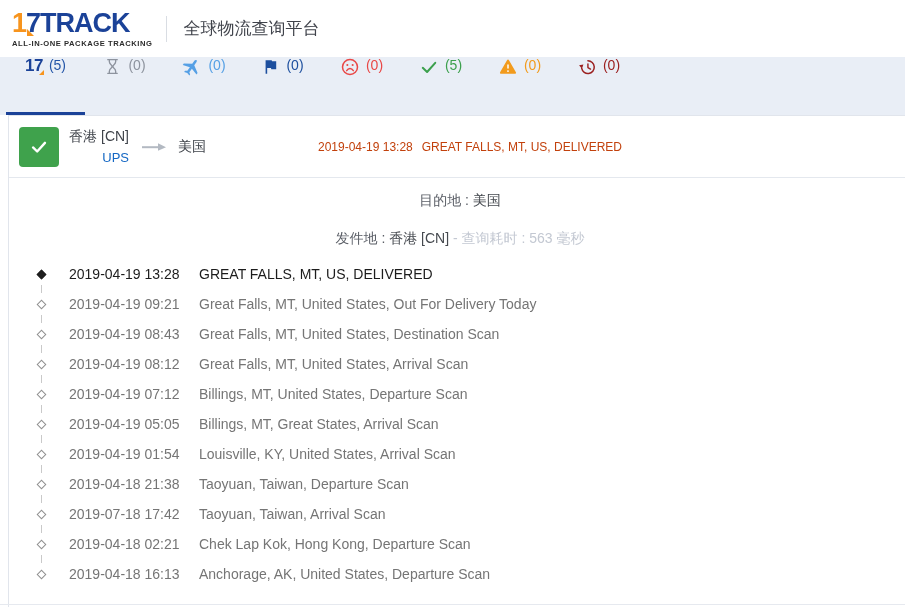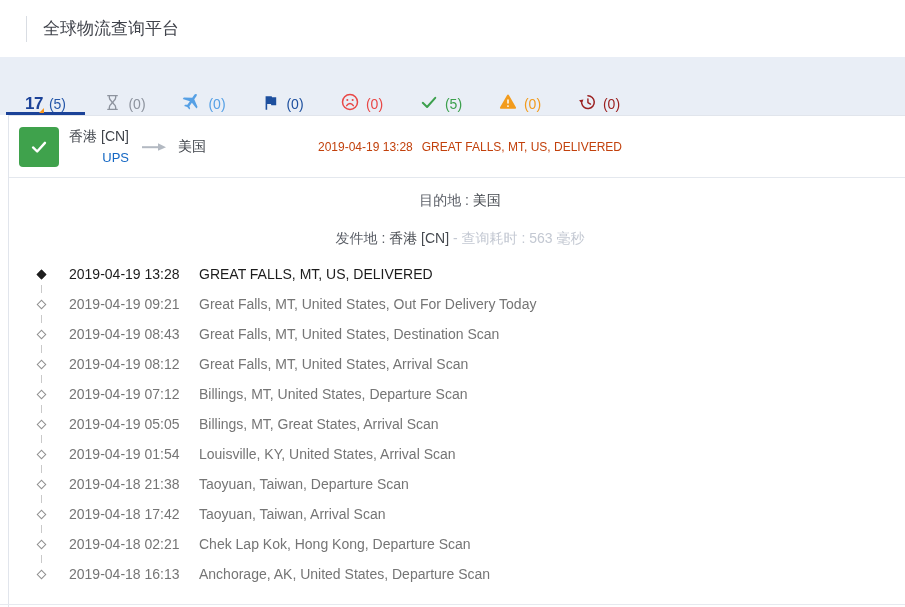--- a/index.html
+++ b/index.html
@@ -14,21 +14,21 @@
   .logo-7 { color:#1b4298; position:relative; }
   .logo-7::after { content:""; position:absolute; left:1px; bottom:2px; width:0; height:0;
     border-left:7px solid #f7941d; border-top:7px solid transparent; }
   .logo-track { color:#1b4298; }
   .logo-sub { font-size:7.6px; font-weight:bold; color:#2c2c2c; letter-spacing:.55px; margin-top:3px; }
   .header-divider { width:1px; height:26px; background:#d9dde3; margin:0 16px 0 14px; }
   .site-title { font-size:17px; color:#40434b; }
 
   
   .tabbar { height:58px; background:#e9eef6; display:flex; align-items:stretch; padding-left:6px; }
-  .tab { width:79px; display:flex; align-items:flex-end; justify-content:center; gap:6px; cursor:pointer;
+  .tab { width:79px; display:flex; align-items:flex-start; justify-content:center; gap:6px; cursor:pointer;
     border-bottom:3px solid transparent; }
   .tab.active { border-bottom-color:#1b4298; }
   .tab .count { font-size:14px; color:#8d939e; }
   .tab svg { display:block; }
   .t17 { font-size:17px; font-weight:bold; color:#1b4298; letter-spacing:-0.5px; position:relative; line-height:1; }
   .t17::after { content:""; position:absolute; right:-1px; bottom:-1px; width:0; height:0;
     border-left:5px solid transparent; border-bottom:5px solid #f7941d; }
 
   
   .panel { margin-left:8px; border-left:1px solid #e1e5ec; border-top:1px solid #e1e5ec; min-height:492px; }
@@ -68,20 +68,24 @@
   .t-time { margin-left:20px; width:130px; font-size:14px; color:#757575; flex:0 0 auto; }
   .t-event { font-size:14px; color:#757575; }
   .t-row.latest-row .t-time, .t-row.latest-row .t-event { color:#1c1c1c; }
 
   .bottom-line { position:absolute; left:0; top:604px; width:905px; height:1px; background:#e6e9ef; }
 </style>
 </head>
 <body>
 
 <div class="header">
+  <div class="logo">
+    <div class="logo-main"><span class="logo-1">1</span><span class="logo-7">7</span><span class="logo-track">TRACK</span></div>
+    <div class="logo-sub">ALL-IN-ONE PACKAGE TRACKING</div>
+  </div>
   <div class="header-divider"></div>
   <div class="site-title">全球物流查询平台</div>
 </div>
 
 <div class="tabbar">
   <div class="tab active">
     <span class="t17">17</span>
     <span class="count" style="color: rgb(36, 86, 168);">(5)</span>
   </div>
   <div class="tab">
@@ -240,21 +244,21 @@
     <span class="marker">
             <span class="diamond"></span>
           </span>
     <span class="t-time">2019-04-18 21:38</span>
     <span class="t-event">Taoyuan, Taiwan, Departure Scan</span>
   </div>
         <div class="t-row">
     <span class="marker">
             <span class="diamond"></span>
           </span>
-    <span class="t-time">2019-04-18 17:42</span>
+    <span class="t-time">2019-07-18 17:42</span>
     <span class="t-event">Taoyuan, Taiwan, Arrival Scan</span>
   </div>
         <div class="t-row">
     <span class="marker">
             <span class="diamond"></span>
           </span>
     <span class="t-time">2019-04-18 02:21</span>
     <span class="t-event">Chek Lap Kok, Hong Kong, Departure Scan</span>
   </div>
         <div class="t-row">

